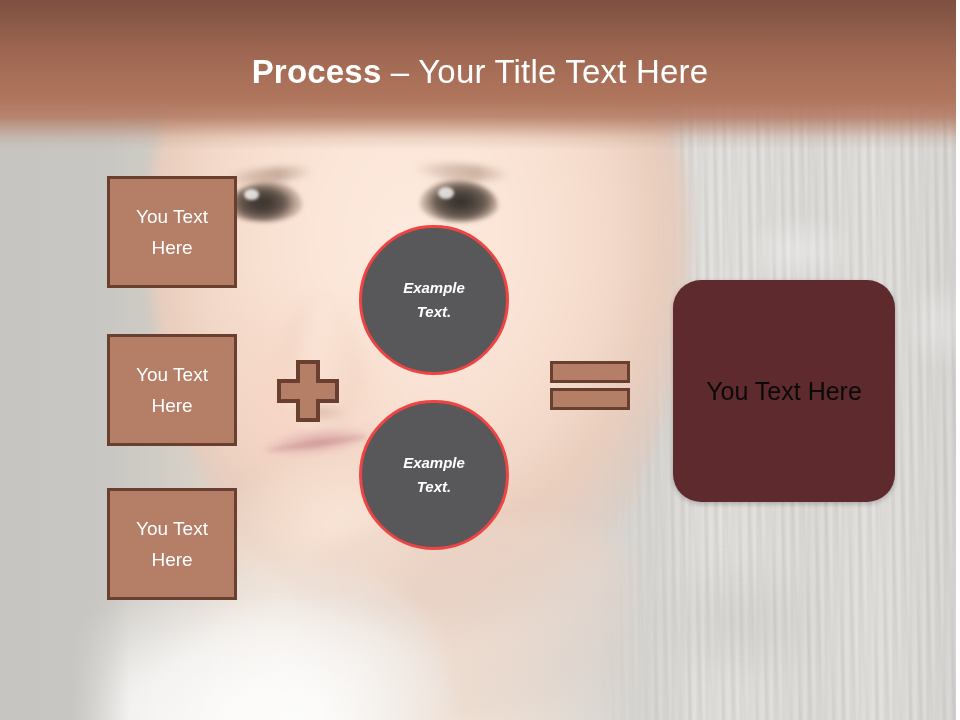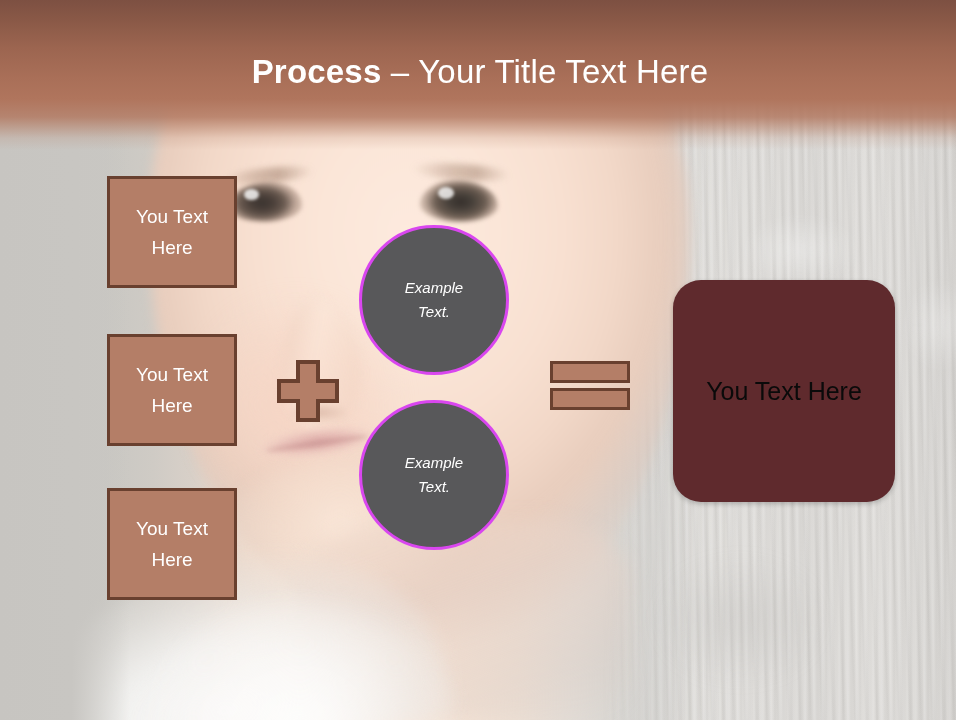--- a/index.html
+++ b/index.html
@@ -430,31 +430,31 @@
   }
   .plus-sign svg { display: block; }
 
   
   .circle {
     position: absolute;
     width: 150px;
     height: 150px;
     border-radius: 50%;
     background: #58585a;
-    border: 3px solid #d946ef;
+    border: 3px solid #ef4444;
     box-sizing: border-box;
     display: flex;
     flex-direction: column;
     align-items: center;
     justify-content: center;
     text-align: center;
     color: #ffffff;
     font-size: 15px;
     line-height: 24px;
-    font-weight: normal;
+    font-weight: bold;
     font-style: italic;
   }
   .circle.c1 { left: 359px; top: 225px; }
   .circle.c2 { left: 359px; top: 400px; }
 
   
   .equals-sign {
     position: absolute;
     left: 550px;
     top: 361px;

